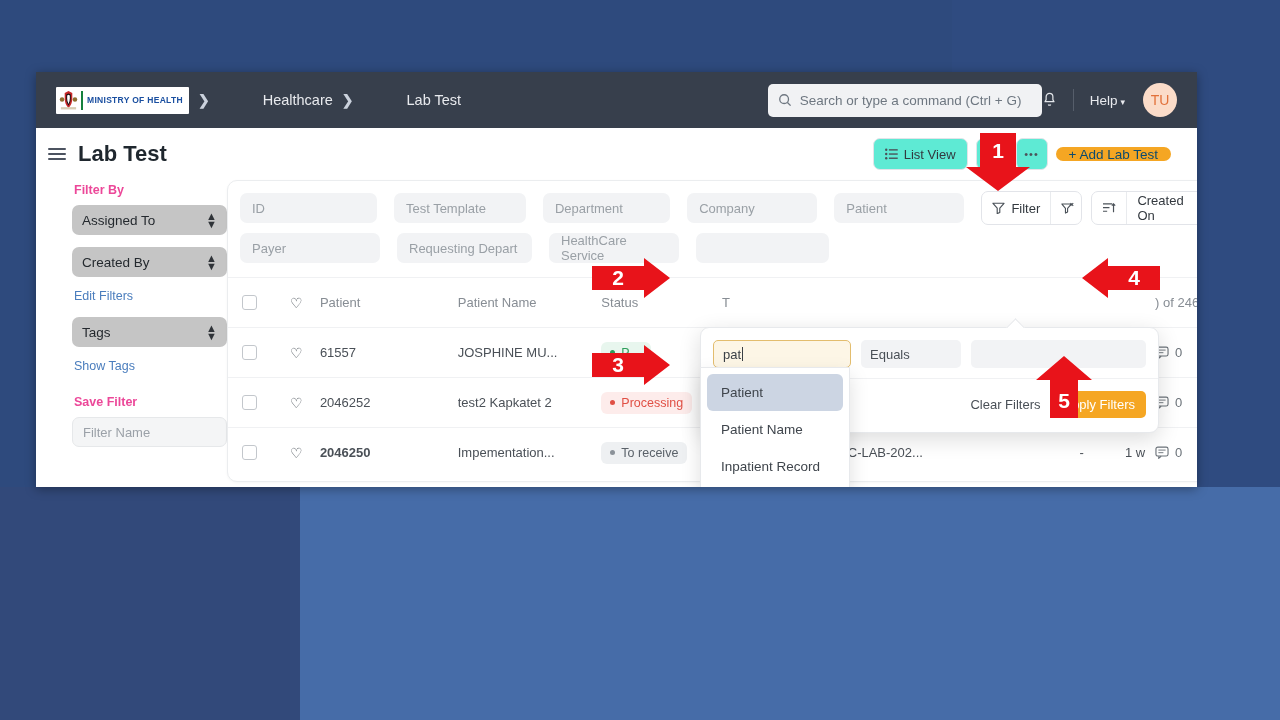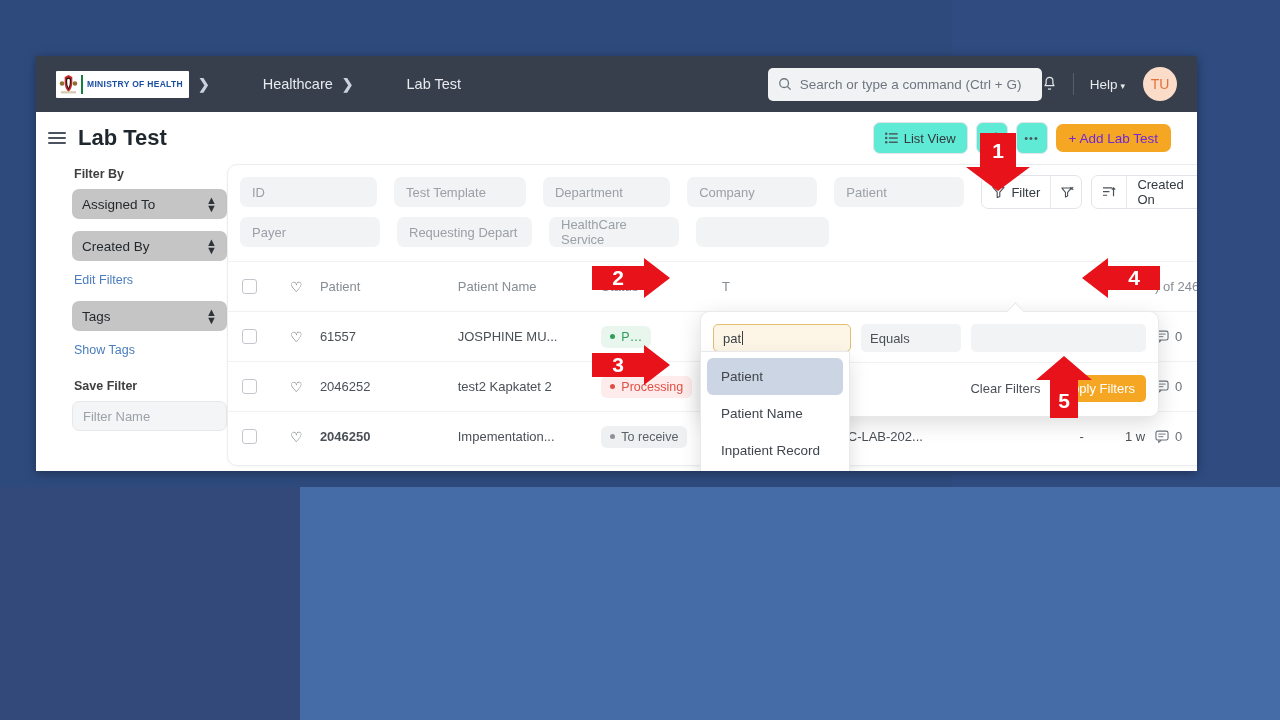--- a/index.html
+++ b/index.html
@@ -27,21 +27,21 @@
     background: #466ca8;
   }
   .bg-top-right-strip {
     position: absolute; left: 952px; top: 0; width: 328px; height: 487px;
     background: #2f4b80;
   }
 
   
   .window {
     position: absolute;
-    left: 36px; top: 56px;
+    left: 36px; top: 72px;
     width: 1161px; height: 415px;
     background: #ffffff;
     overflow: hidden;
     box-shadow: 0 2px 10px rgba(0,0,0,.35);
   }
 
   
   .navbar {
     position: relative;
     height: 56px;
@@ -106,33 +106,33 @@
   .page-title { font-size: 22px; font-weight: bold; color: #1f272e; }
   .head-actions { margin-left:auto; display:flex; align-items:center; gap: 8px; }
   .btn {
     border: 1px solid #e2e4e9; background:#5eead4; border-radius: 7px;
     height: 32px; display:flex; align-items:center; justify-content:center;
     font-size: 13px; color: #33393f; padding: 0 11px; white-space: nowrap;
     box-sizing: border-box; cursor:pointer;
   }
   .btn.icon-only { width: 32px; padding: 0; }
   .btn-primary {
-    background: #f5a623; border:none; color:#6d28d9; font-size:13.5px;
-    height: 28px; border-radius: 7px; padding: 0 13px;
+    background: #f5a623; border:none; color:#0c4a6e; font-size:13.5px;
+    height: 14px; border-radius: 7px; padding: 0 13px;
     display:flex; align-items:center; cursor:pointer;
   }
 
   
   .body-split { display: flex; height: 307px; }
   .sidebar {
     width: 204px; padding: 0 0 0 2px; box-sizing: border-box;
     position: relative;
   }
   .side-label {
-    color: #404040; font-size: 12.5px; font-weight: 600; margin: 3px 0 8px 2px;
+    color: #ec4899; font-size: 12.5px; font-weight: 600; margin: 3px 0 8px 2px;
   }
   .side-label.save { margin-top: 22px; }
   .side-select {
     width: 155px; height: 30px; background: #c5c5c5; border-radius: 7px;
     display:flex; align-items:center; padding: 0 10px; box-sizing:border-box;
     font-size: 13.5px; color: #24292e; margin-bottom: 12px; cursor:pointer;
   }
   .side-select .spin { margin-left:auto; color:#2f3338; font-size: 11px; line-height: 8px; text-align:center;}
   .side-link { color: #4a7dbd; font-size: 12.5px; margin: 0 0 14px 2px; cursor:pointer; display:block;}
   .side-input {

